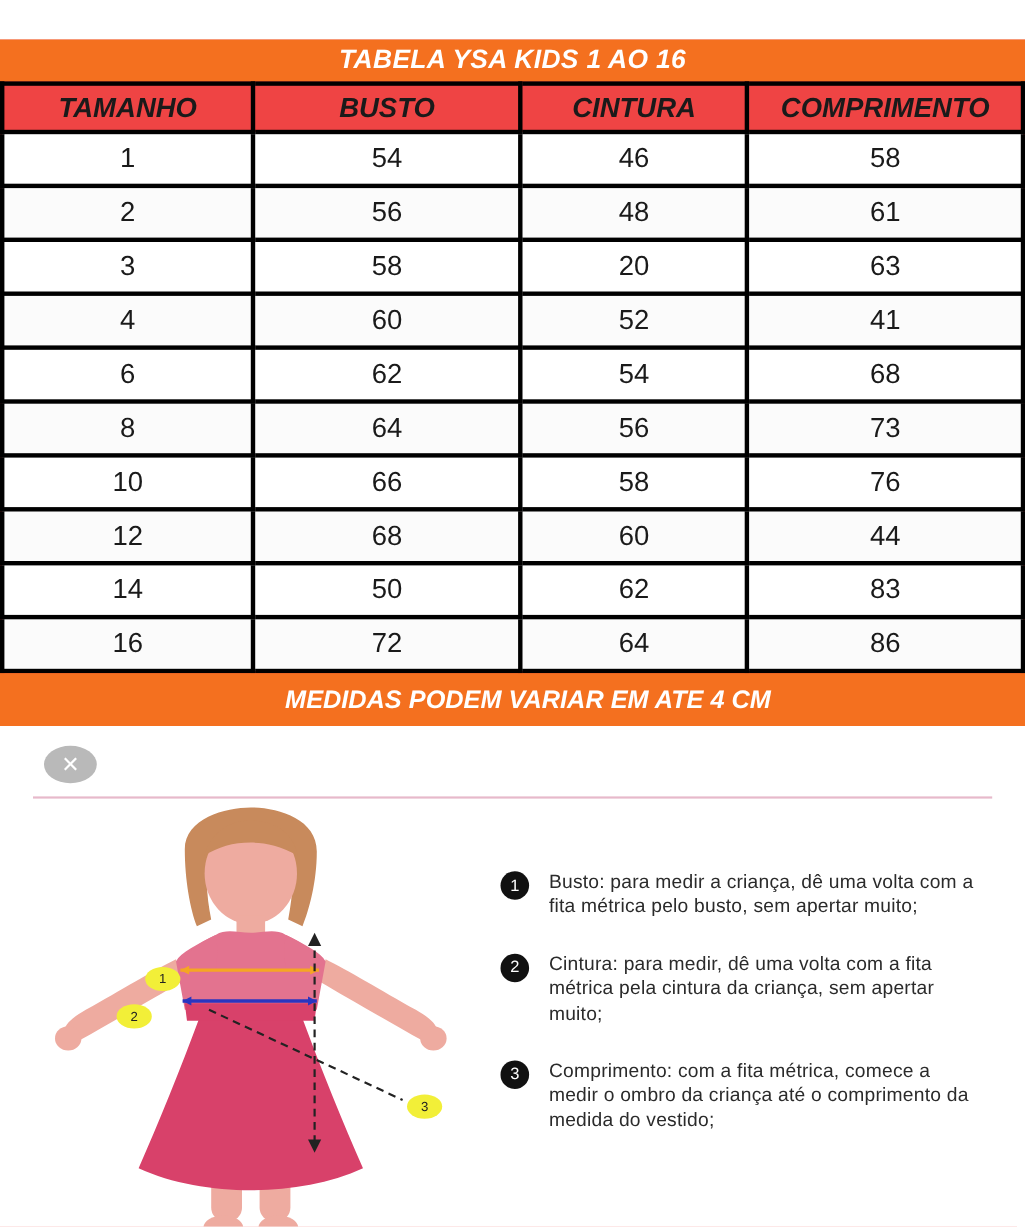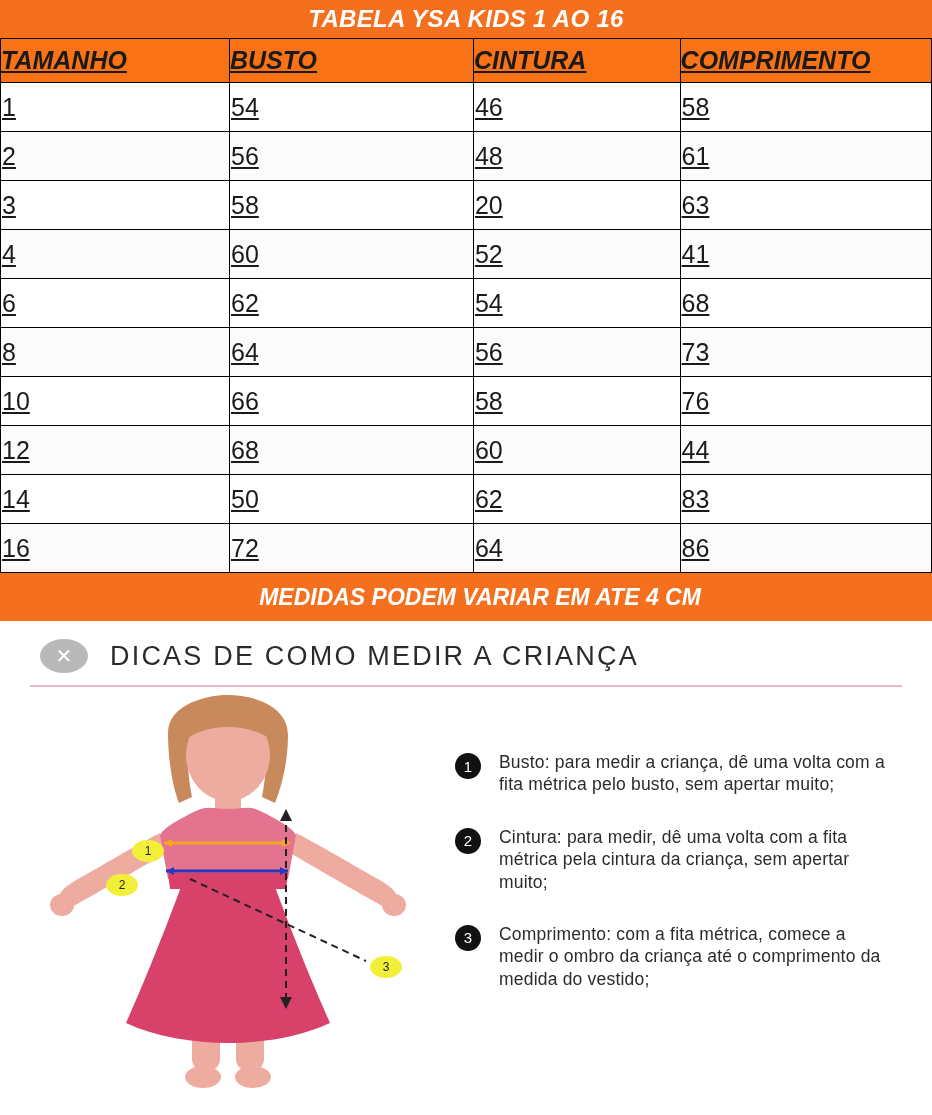--- a/index.html
+++ b/index.html
@@ -10,21 +10,22 @@
     height: 1115px;
     background: #ffffff;
     font-family: "Liberation Sans", sans-serif;
     overflow: hidden;
   }
 
   .page {
     position: relative;
     width: 932px;
     height: 832px;
-    background: #f97316;
+    background: #ef4444;
+    margin-top: 36px;
   }
 
   
   .title-bar {
     height: 38px;
     background: #f4701f;
     color: #ffffff;
     display: flex;
     align-items: center;
     justify-content: center;
@@ -35,24 +36,23 @@
   }
 
   
   table.size-table {
     width: 100%;
     border-collapse: collapse;
     table-layout: fixed;
   }
   table.size-table th,
   table.size-table td {
-    border: 1px solid #000000;
-    text-align: left;
+    border: 4px solid #000000;
+    text-align: center;
     color: #1a1a1a;
-    text-decoration: underline;
   }
   table.size-table th {
     font-weight: bold;
     font-style: italic;
     font-size: 25px;
     height: 44px;
     padding: 2px 0;
   }
   table.size-table td {
     font-size: 25px;
@@ -246,21 +246,20 @@
         <td>86</td>
       </tr>
     </tbody>
   </table>
 
   <div class="note-bar">MEDIDAS PODEM VARIAR EM ATE 4 CM</div>
 
   <div class="tips">
     <div class="tips-header">
       <div class="tips-badge">✕</div>
-      <div class="tips-title">DICAS DE COMO MEDIR A CRIANÇA</div>
     </div>
     <div class="tips-rule"></div>
 
     <div class="tips-body">
 
       <div class="figure-col">
         <svg class="kid" width="455" height="395" viewBox="0 0 455 395">
 
           <path d="M168 40 C168 12 205 2 228 2 C252 2 288 12 288 42 C288 70 281 95 275 110 L262 104 C266 82 268 62 262 50 C248 36 205 36 192 50 C186 62 188 84 192 104 L179 110 C173 95 168 68 168 40 Z" fill="#c88a5c"></path>
 

